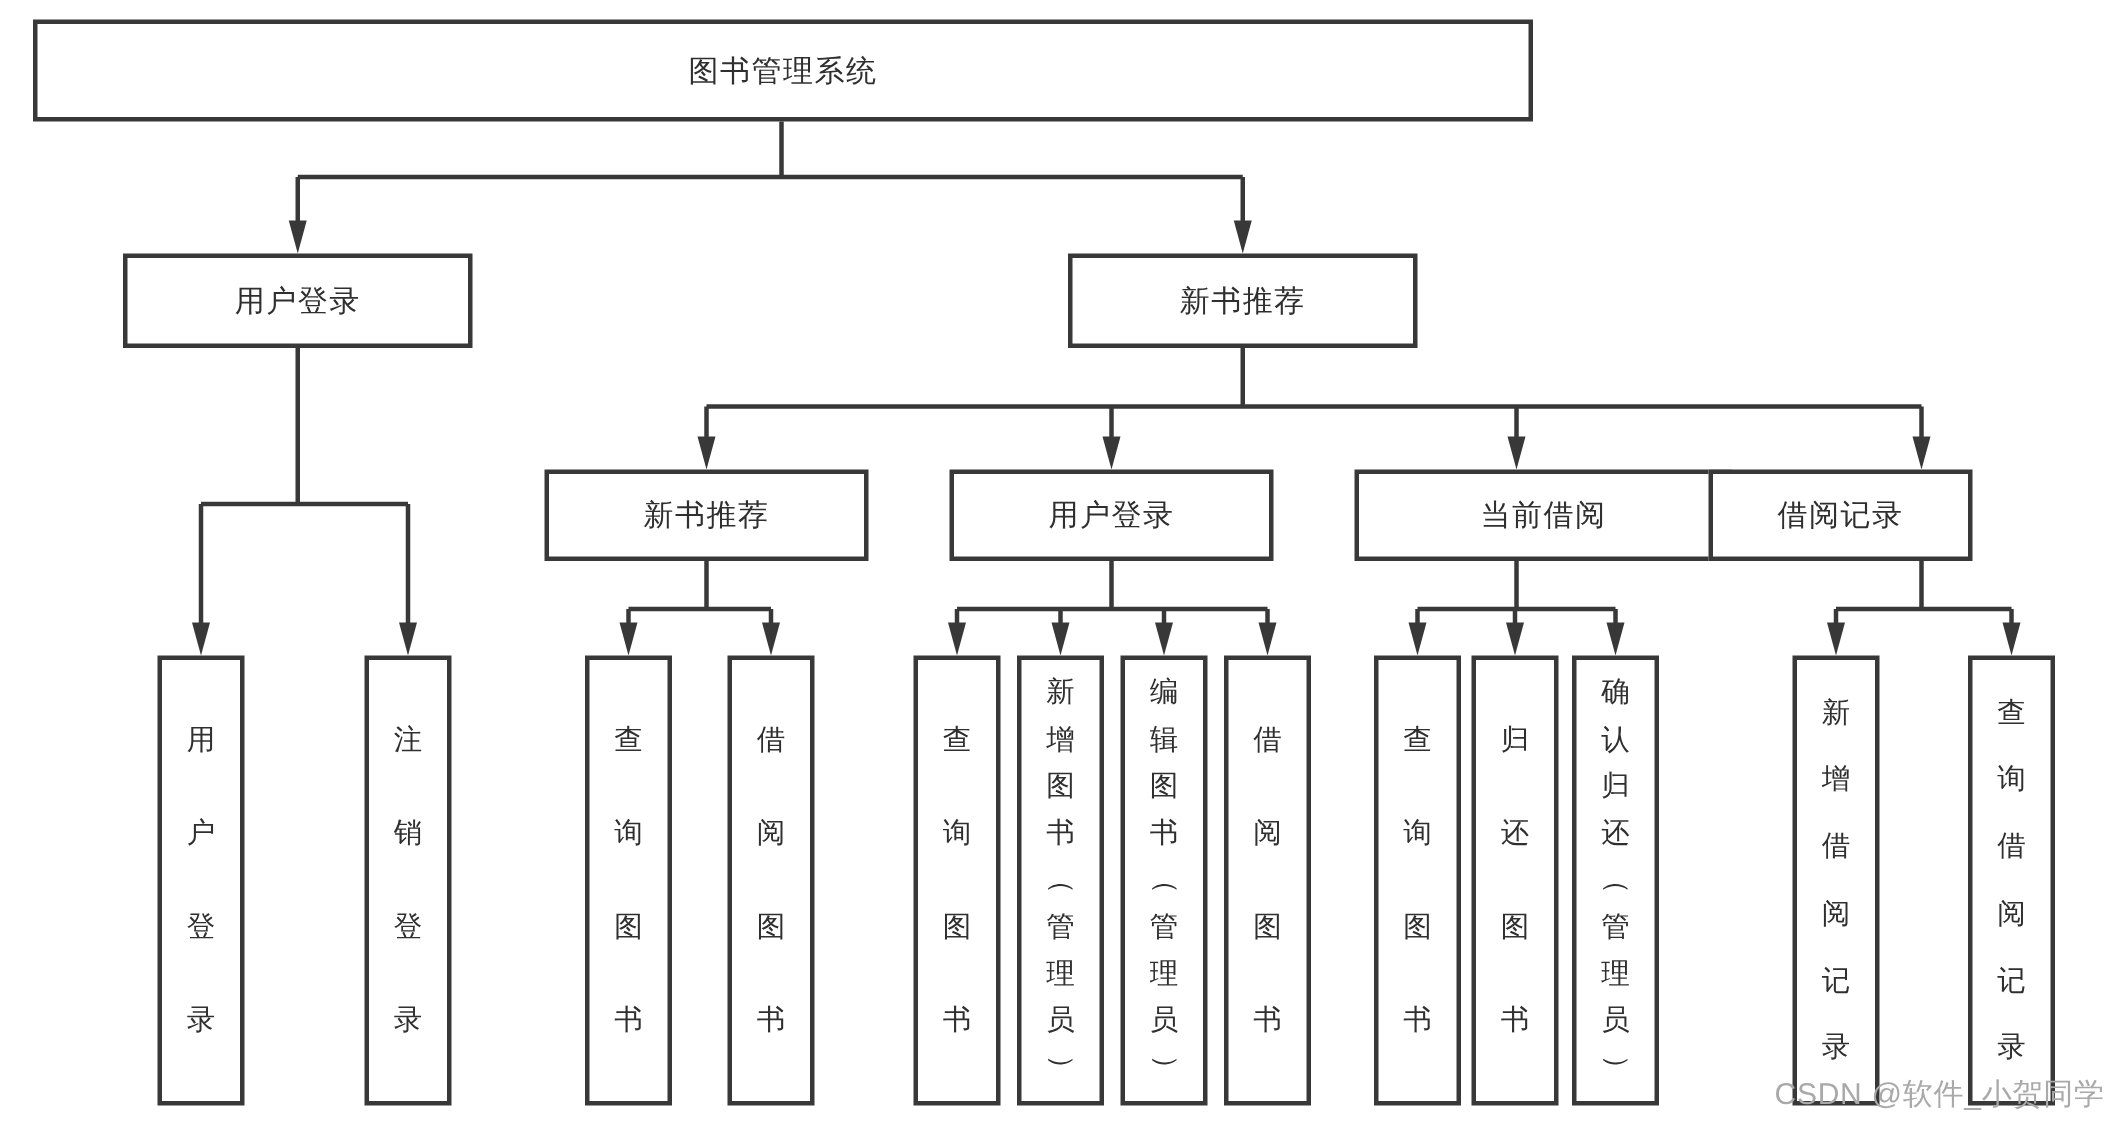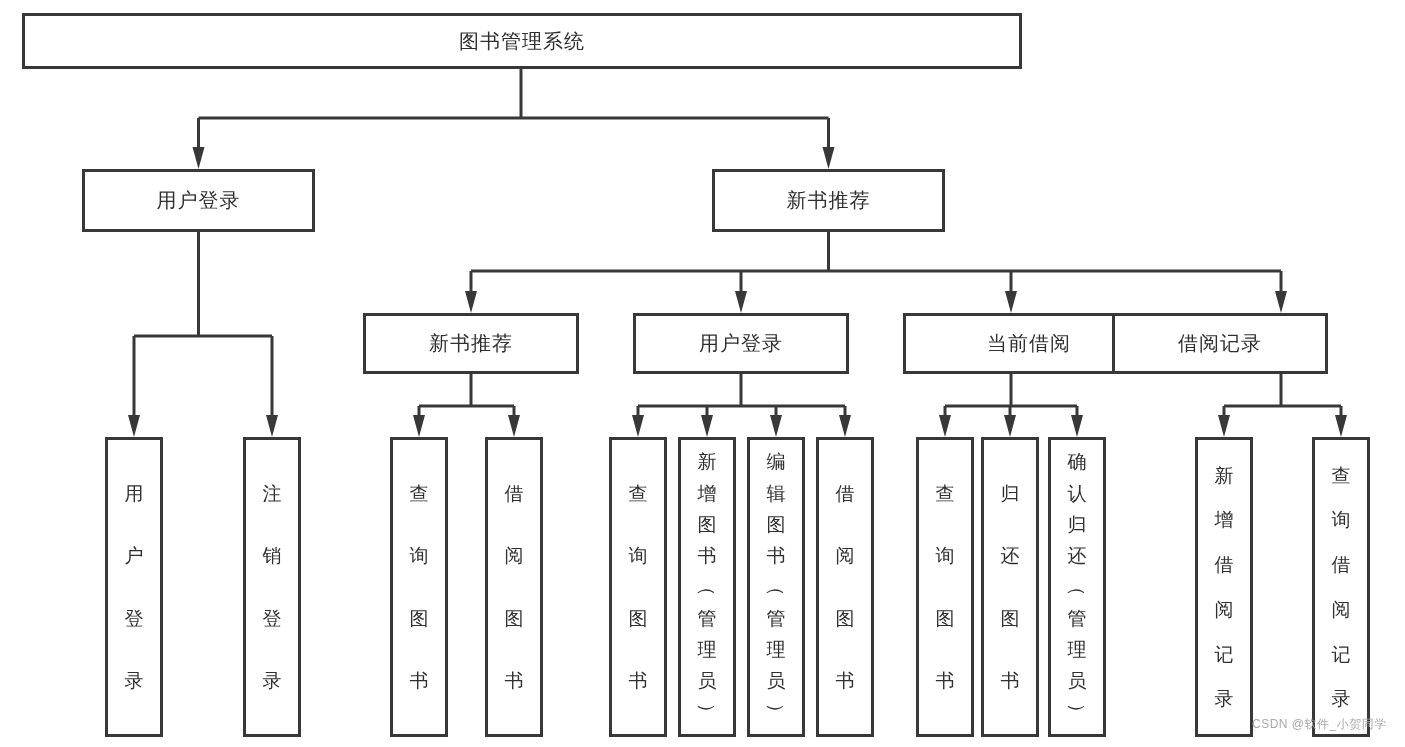--- a/index.html
+++ b/index.html
@@ -24,22 +24,22 @@
   .leaf{z-index:1;}
   .vtext{
     display:flex;flex-direction:column;
     justify-content:space-evenly;align-items:center;
     width:100%;height:100%;
     font-size:19px;
   }
   .vtext span{line-height:1;display:block;}
   .vtext span.rot{transform:rotate(90deg);}
   .watermark{
-    position:absolute;left:1252px;top:716px;
-    font-size:12px;color:#a9a9a9;
+    position:absolute;left:1183px;top:716px;
+    font-size:20px;color:#a9a9a9;
     letter-spacing:0.5px;white-space:nowrap;
     z-index:2;
   }
 </style>
 </head>
 <body>
 
 <div class="canvas">
 
   <svg class="wires" width="1405" height="747" viewBox="0 0 1405 747">
@@ -104,41 +104,41 @@
       <polygon points="770,415 782,415 776,437"></polygon>
       <polygon points="839,415 851,415 845,437"></polygon>
       <polygon points="939,415 951,415 945,437"></polygon>
       <polygon points="1004,415 1016,415 1010,437"></polygon>
       <polygon points="1071,415 1083,415 1077,437"></polygon>
       <polygon points="1218,415 1230,415 1224,437"></polygon>
       <polygon points="1335,415 1347,415 1341,437"></polygon>
     </g>
   </svg>
 
-  <div class="node" style="left:22px;top:13px;width:1000px;height:56px;">
+  <div class="node" style="left:22px;top:13px;width:1000px;height:68px;">
     <div class="hlabel">图书管理系统</div>
   </div>
 
   <div class="node" style="left:82px;top:169px;width:233px;height:63px;">
     <div class="hlabel">用户登录</div>
   </div>
   <div class="node" style="left:712px;top:169px;width:233px;height:63px;">
     <div class="hlabel">新书推荐</div>
   </div>
 
   <div class="node" style="left:363px;top:313px;width:216px;height:61px;justify-content:center;">
     <div class="hlabel">新书推荐</div>
   </div>
   <div class="node" style="left:633px;top:313px;width:216px;height:61px;">
     <div class="hlabel">用户登录</div>
   </div>
   <div class="node" style="left:903px;top:313px;width:252px;height:61px;">
     <div class="hlabel">当前借阅</div>
   </div>
-  <div class="node" style="left:1112px;top:313px;width:216px;height:61px;">
+  <div class="node" style="left:1139px;top:313px;width:176px;height:61px;">
     <div class="hlabel">借阅记录</div>
   </div>
 
   <div class="node leaf" style="left:105px;top:437px;width:58px;height:300px;">
     <div class="vtext">
         <span>用</span>
         <span>户</span>
         <span>登</span>
         <span>录</span>
       </div>

